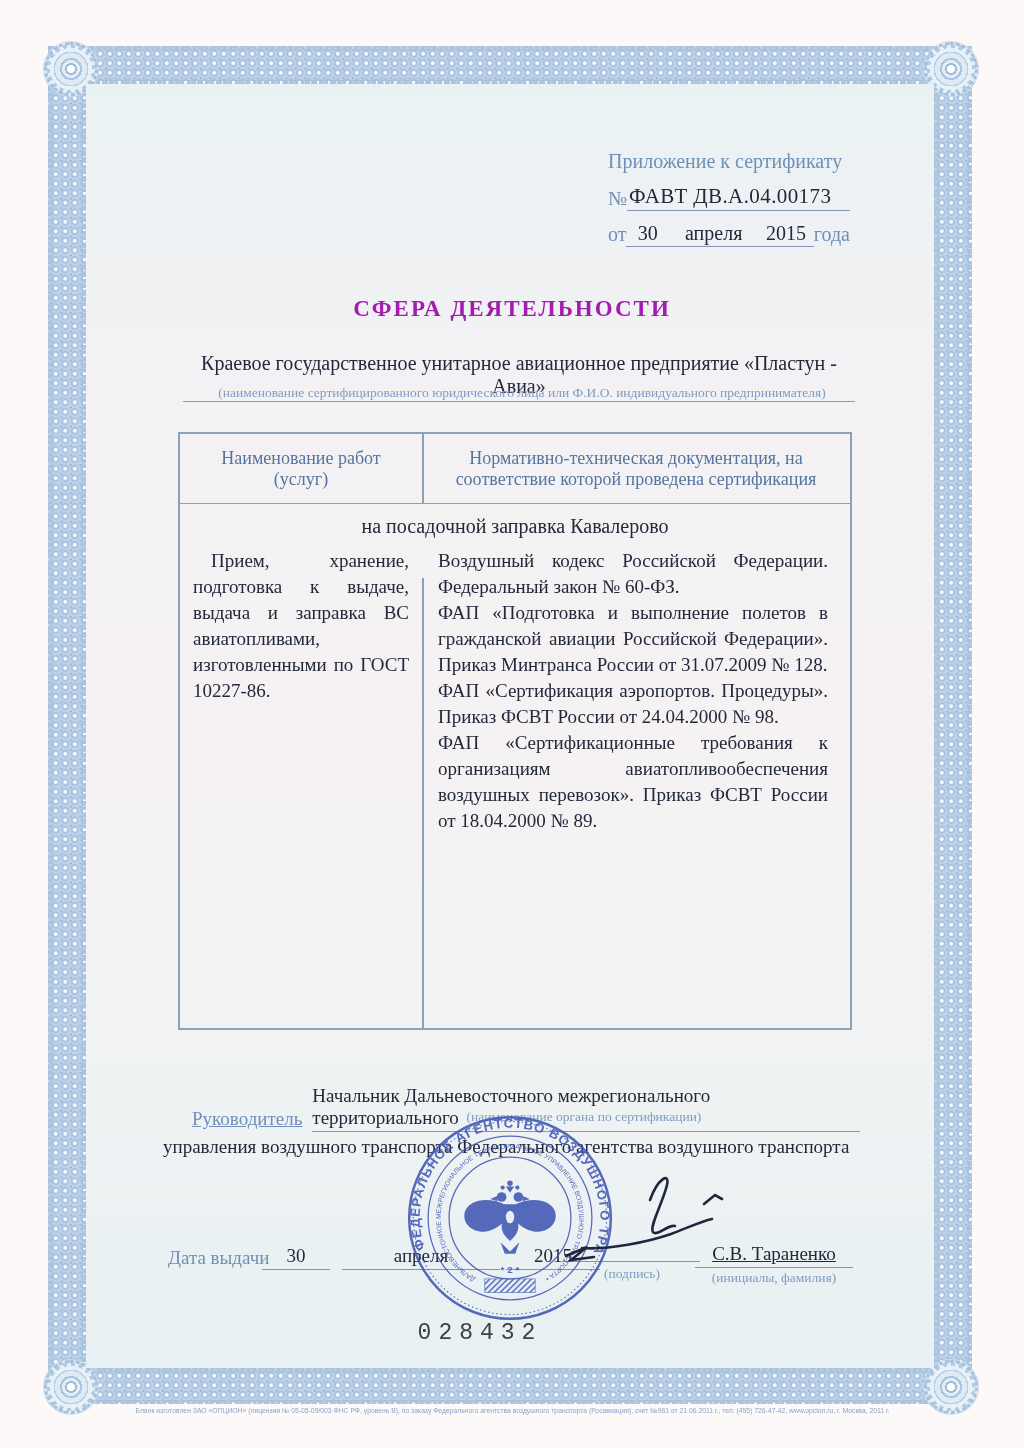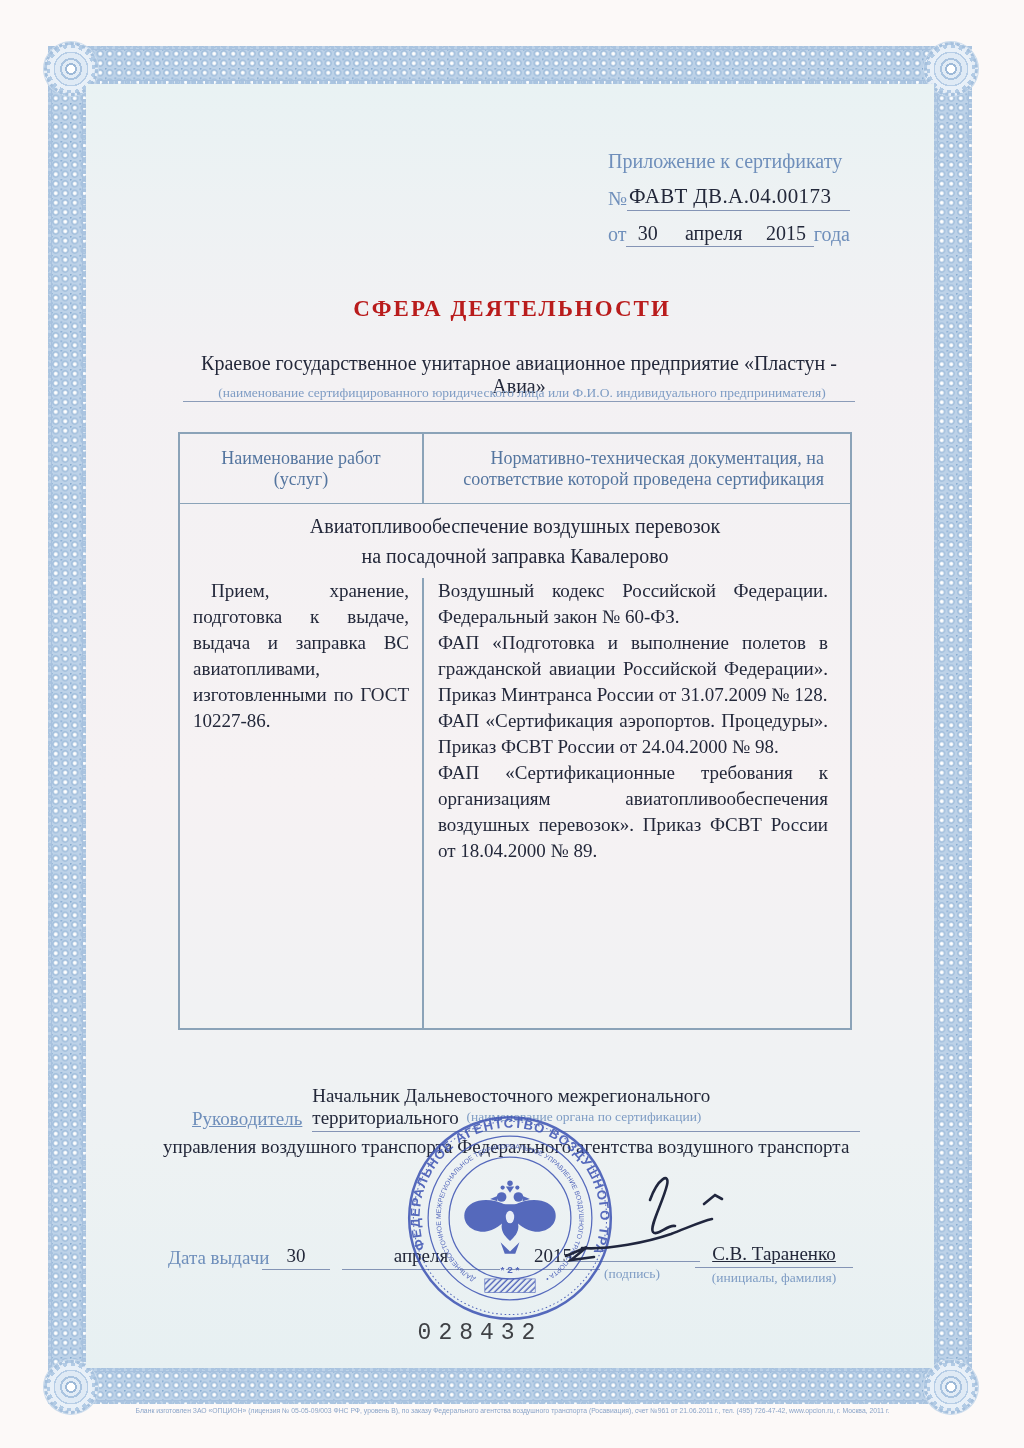--- a/index.html
+++ b/index.html
@@ -41,37 +41,37 @@
 
   
   .hdr { position:absolute; left:608px; top:150px; width:242px; }
   .hdr-label { font-size:20px; color:#6f8fbb; }
   .hdr-row { display:flex; align-items:flex-end; margin-top:11px; font-size:20px; }
   .hdr-num { flex:1; font-size:21px; letter-spacing:.4px; padding:0 2px 1px 2px; }
   .hdr-cell { text-align:center; padding-bottom:1px; }
 
   .doc-title {
     position:absolute; left:0; top:296px; width:1024px; text-align:center;
-    font-size:23px; font-weight:bold; letter-spacing:2px; color:#b91c1c;
+    font-size:23px; font-weight:bold; letter-spacing:2px; color:#a21caf;
   }
   .org-line {
     position:absolute; left:183px; top:352px; width:672px; text-align:center;
     font-size:20px; color:#23283a; border-bottom:1px solid #8b9cb8; padding-bottom:3px;
   }
   .org-cap { position:absolute; left:132px; top:385px; width:780px; text-align:center; }
 
   
   .cert-table {
     position:absolute; left:178px; top:432px; width:674px; height:598px;
     border:2px solid #8ba3b8;
   }
   .ct-hrow { display:flex; height:70px; border-bottom:1.5px solid #8ba3b8; }
   .ct-h1 { width:242px; display:flex; align-items:center; justify-content:center; text-align:center;
            font-size:18px; color:#54759f; padding:4px 16px; }
-  .ct-h2 { flex:1; display:flex; align-items:center; justify-content:center; text-align:right;
+  .ct-h2 { flex:1; display:flex; align-items:center; justify-content:center; text-align:center;
            font-size:18px; color:#54759f; padding:20px 26px; }
   .ct-div1 { position:absolute; left:242px; top:0; width:1.5px; height:70px; background:#8ba3b8; }
   .ct-div2 { position:absolute; left:242px; top:144px; width:1.5px; bottom:0; background:#8ba3b8; }
   .scope-head { text-align:center; font-size:20px; color:#23283a; line-height:30px; margin-top:7px; }
   .ct-body { display:flex; margin-top:5px; }
   .ct-c1 { width:242px; padding:2px 13px 0 13px; font-size:19px; line-height:26px;
            text-align:justify; color:#23283a; }
   .ct-c1 .p { text-indent:18px; }
   .ct-c2 { flex:1; padding:2px 22px 0 16px; font-size:19px; line-height:26px;
            text-align:justify; color:#23283a; }
@@ -139,21 +139,20 @@
   <div class="org-cap cap">(наименование сертифицированного юридического лица или Ф.И.О. индивидуального предпринимателя)</div>
 
   <div class="cert-table">
     <div class="ct-div1"></div>
     <div class="ct-div2"></div>
     <div class="ct-hrow">
       <div class="ct-h1">Наименование работ (услуг)</div>
       <div class="ct-h2">Нормативно-техническая документация, на соответствие которой проведена сертификация</div>
     </div>
     <div class="scope-head">
-      <div>Авиатопливообеспечение воздушных перевозок</div>
       <div>на посадочной заправка Кавалерово</div>
     </div>
     <div class="ct-body">
       <div class="ct-c1">
         <div class="p">Прием, хранение, подготовка к выдаче, выдача и заправка ВС авиатопливами, изготовленными по ГОСТ 10227-86.</div>
       </div>
       <div class="ct-c2">
         <div>Воздушный кодекс Российской Федерации. Федеральный закон № 60-ФЗ.</div>
         <div>ФАП «Подготовка и выполнение полетов в гражданской авиации Российской Федерации». Приказ Минтранса России от 31.07.2009 № 128.</div>
         <div>ФАП «Сертификация аэропортов. Процедуры». Приказ ФСВТ России от 24.04.2000 № 98.</div>

